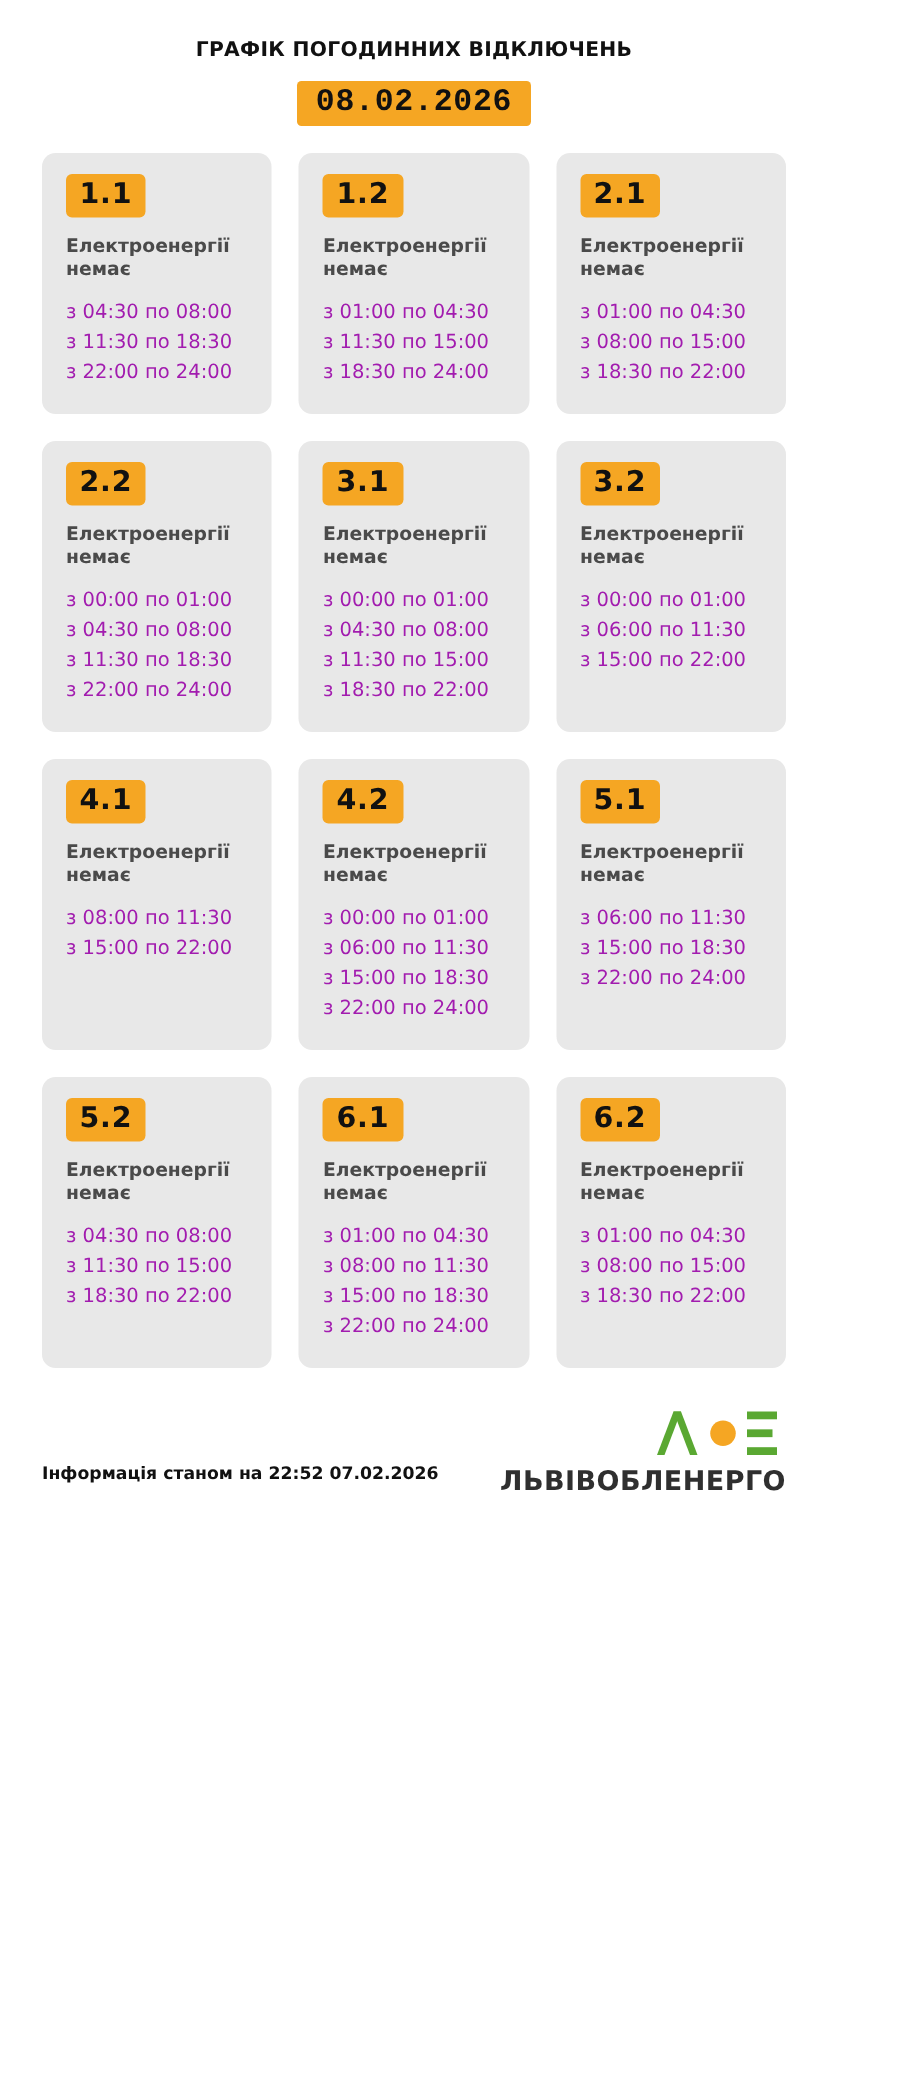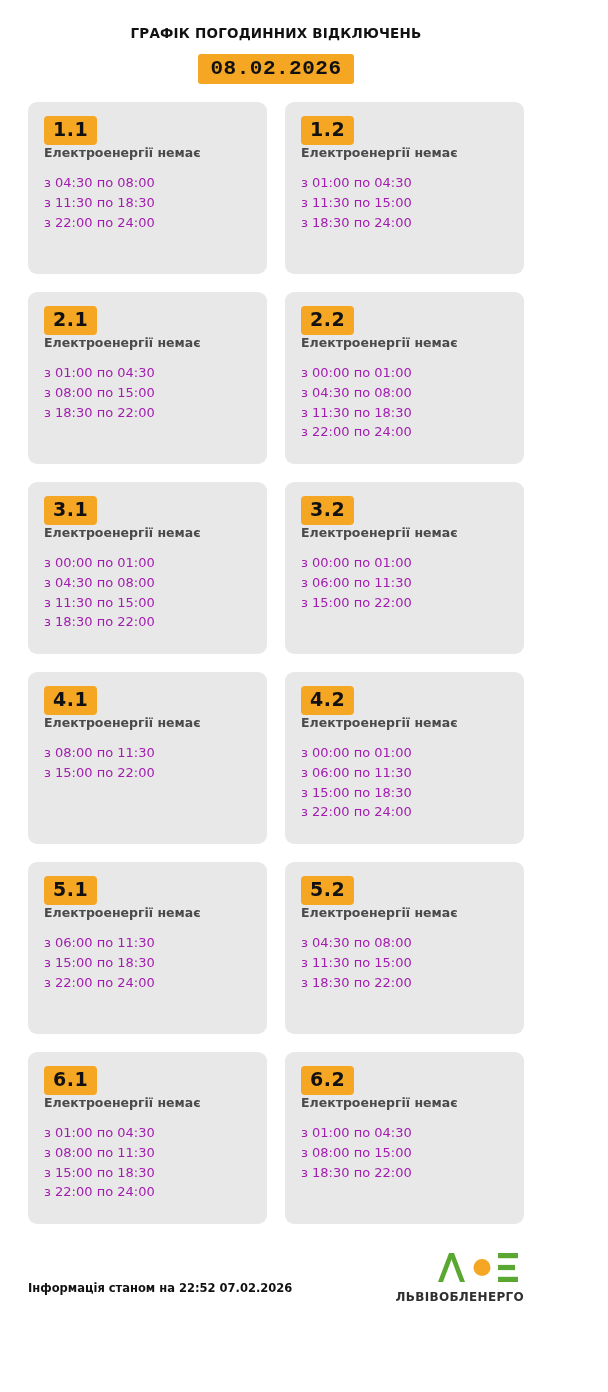--- a/index.html
+++ b/index.html
@@ -41,21 +41,21 @@
     font-weight: bold;
     letter-spacing: 0.5px;
     padding: 3px 12px 4px 12px;
     border-radius: 3px;
     font-family: Liberation Mono, monospace;
   }
   .grid {
     margin-top: 18px;
     padding: 0 28px;
     display: grid;
-    grid-template-columns: 1fr 1fr;
+    grid-template-columns: 1fr 1fr 1fr;
     column-gap: 18px;
     row-gap: 0px;
   }
   .card {
     background: #e8e8e8;
     border-radius: 9px;
     padding: 14px 16px 18px 16px;
     margin-bottom: 18px;
     min-height: 172px;
   }
@@ -64,20 +64,21 @@
     background: #f5a623;
     color: #111111;
     font-size: 19px;
     font-weight: bold;
     line-height: 1;
     padding: 4px 9px 6px 9px;
     border-radius: 4px;
     letter-spacing: 0.5px;
   }
   .card-status {
+    margin-top: 11px;
     font-size: 12.5px;
     font-weight: bold;
     color: #4a4a4a;
   }
   .slots {
     margin-top: 13px;
   }
   .slot {
     font-size: 13px;
     font-weight: normal;
@@ -105,21 +106,21 @@
   }
   .logo-mark {
     display: flex;
     align-items: center;
     justify-content: flex-end;
     gap: 3px;
     height: 34px;
   }
   .logo-name {
     margin-top: 7px;
-    font-size: 12px;
+    font-size: 18px;
     font-weight: bold;
     color: #2f2f2f;
     letter-spacing: 0.3px;
   }
 </style>
 </head>
 <body>
 
 <div class="page">
 

